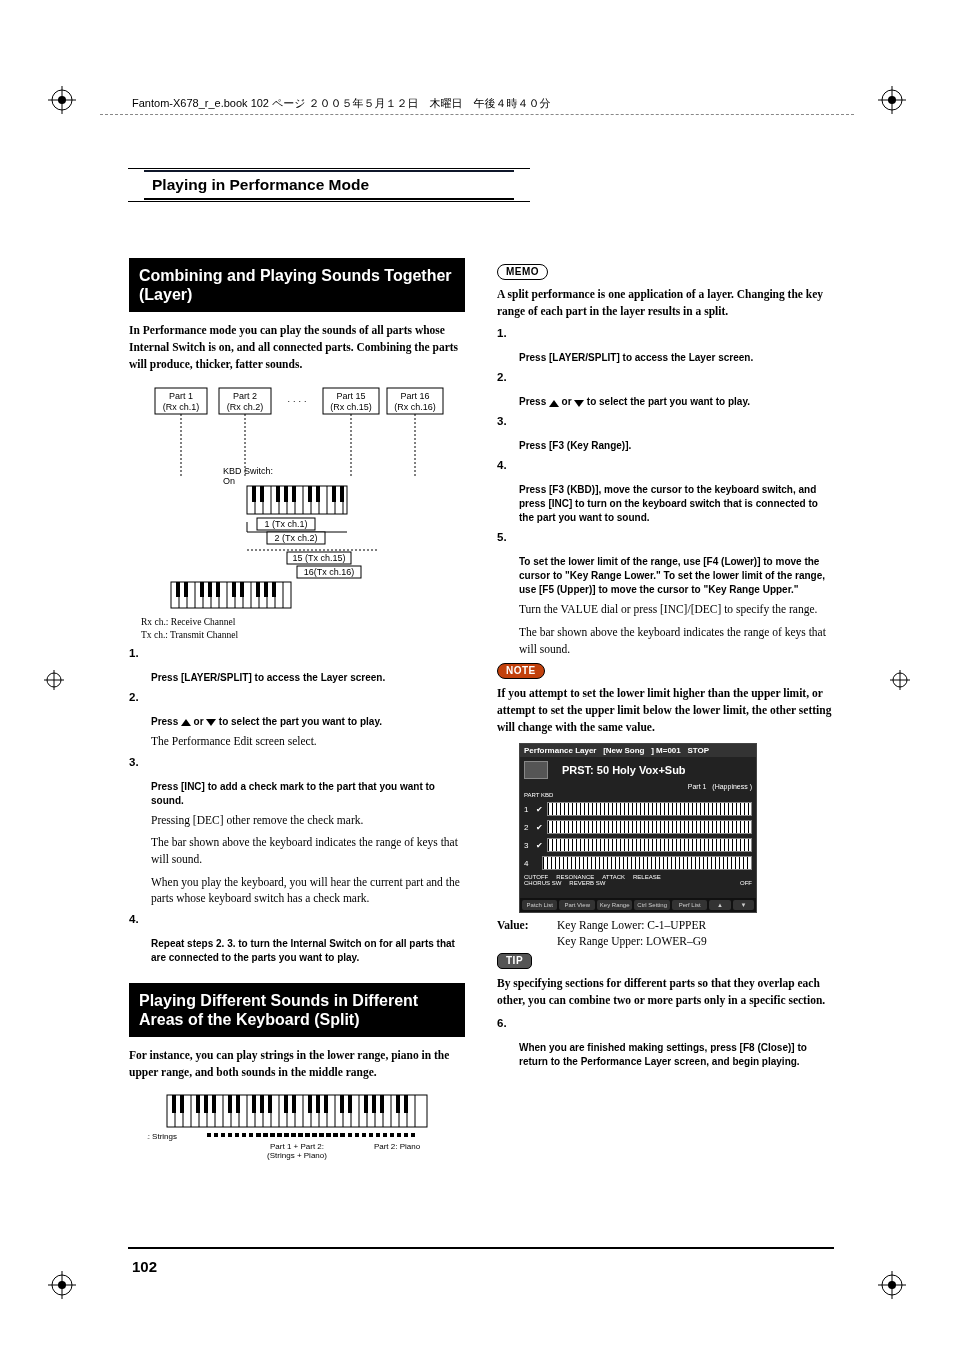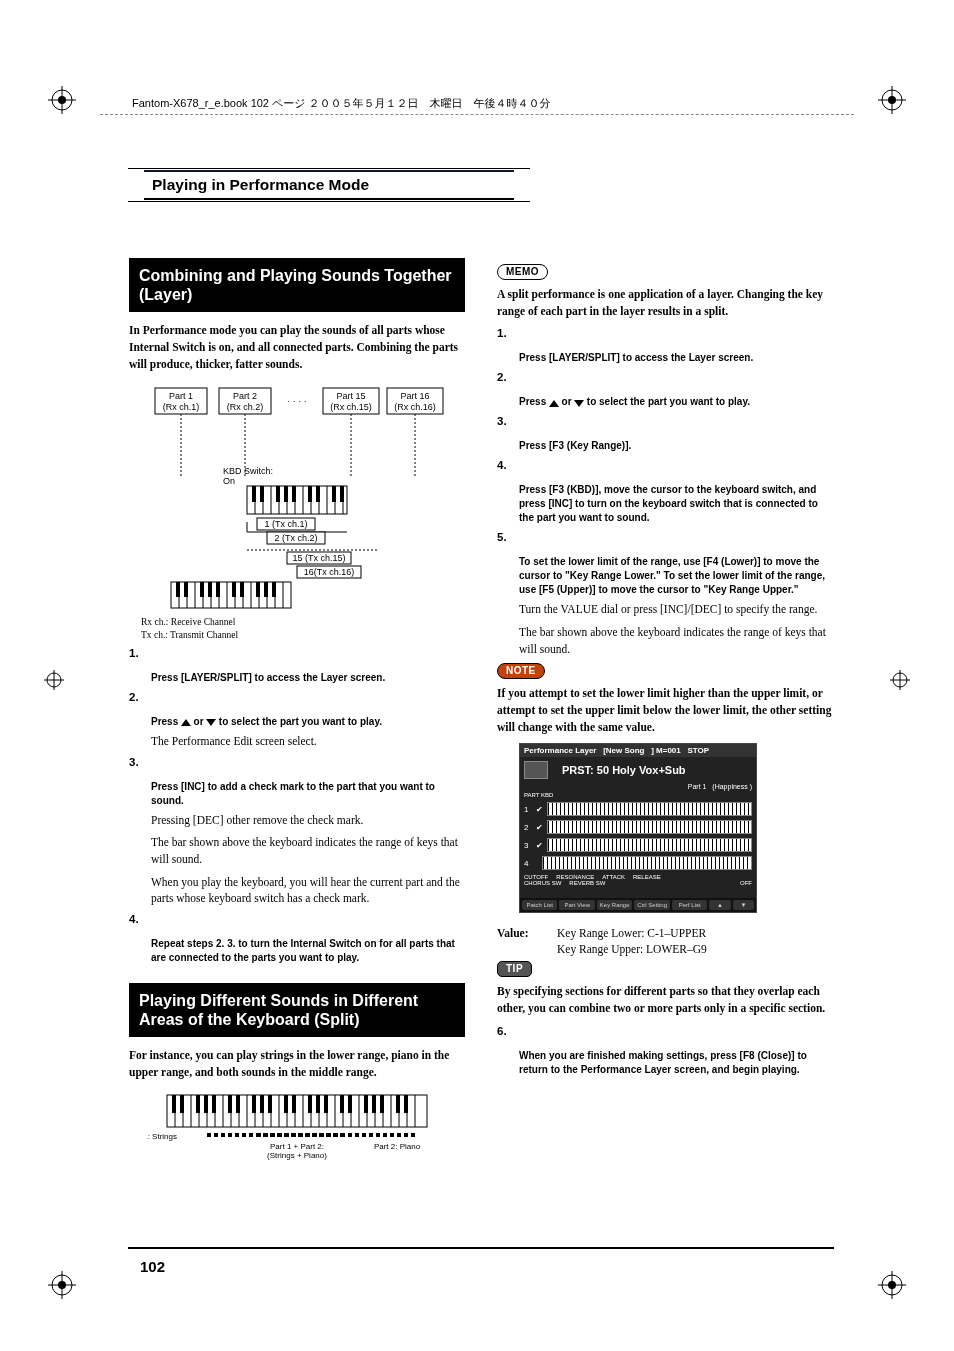--- a/index.html
+++ b/index.html
@@ -105,37 +105,37 @@
   }
   .caption {
     font-size: 9.5px;
     line-height: 1.3;
     margin-left: 12px;
   }
   .value-row { font-size: 11.5px; margin: 4px 0; }
   .value-row b { font-weight: bold; }
   .page-num {
     position: absolute;
-    left: 140px;
+    left: 132px;
     bottom: 76px;
     font-family: Arial, sans-serif;
     font-weight: bold;
     font-size: 15px;
   }
   .footer-rule {
     position: absolute;
     bottom: 102px;
     left: 128px; right: 120px;
     border-top: 2px solid #000;
   }
   .screenshot-box {
     width: 236px; height: 168px;
     background: #e5e5e5;
     border: 1px solid #444;
-    margin: 6px 0 14px 22px;
+    margin: 6px 0 6px 22px;
     display:flex; flex-direction:column;
     font-family: sans-serif;
     font-size: 8px;
   }
   .screenshot-title { background:#333; color:#fff; padding:2px 4px; font-weight:bold; font-size:8px;}
   .screenshot-body { flex:1; background:#222; color:#fff; padding:4px; position:relative;}
   .ss-patch { font-size:11px; font-weight:bold;}
   .ss-row { display:flex; align-items:center; gap:4px; margin:4px 0;}
   .ss-kb { flex:1; height:12px; background:linear-gradient(90deg,#fff 0,#fff 100%); position:relative; border:0.5px solid #888;}
   .ss-kb::before{content:"";position:absolute;inset:0;background-image:repeating-linear-gradient(90deg,#000 0,#000 1px,transparent 1px,transparent 4px);}

